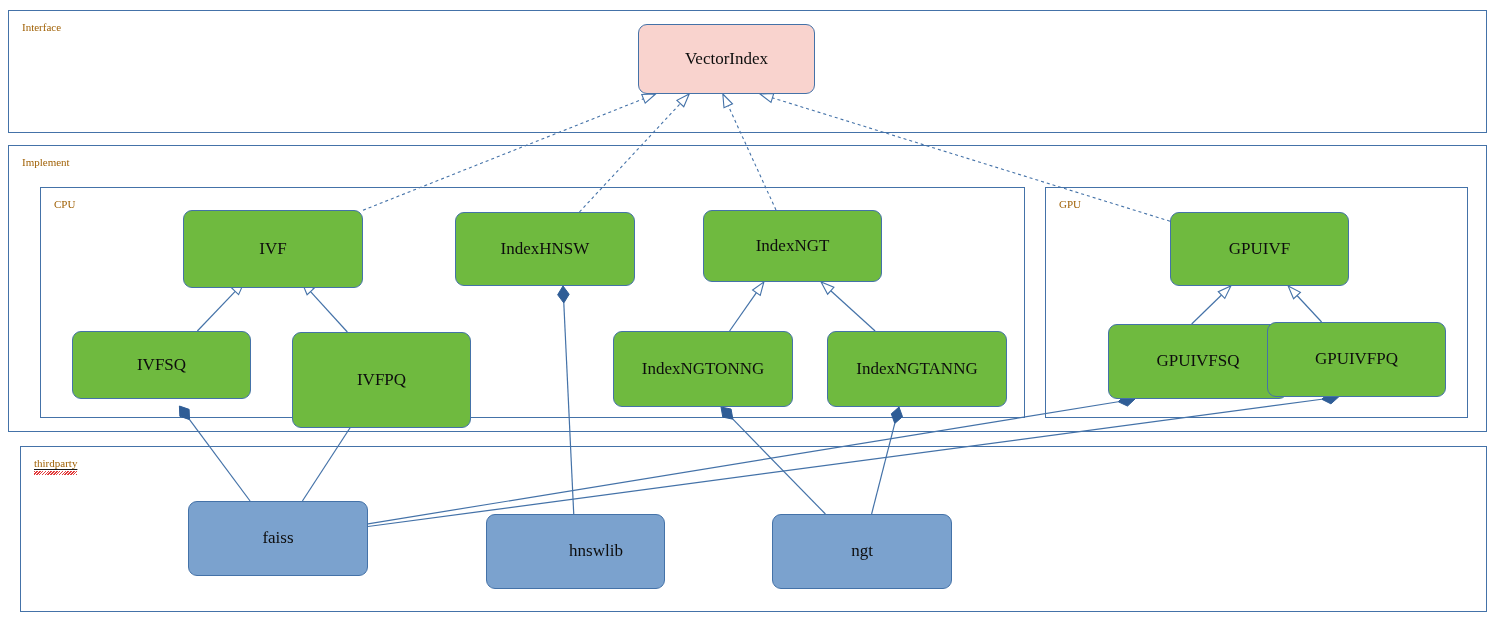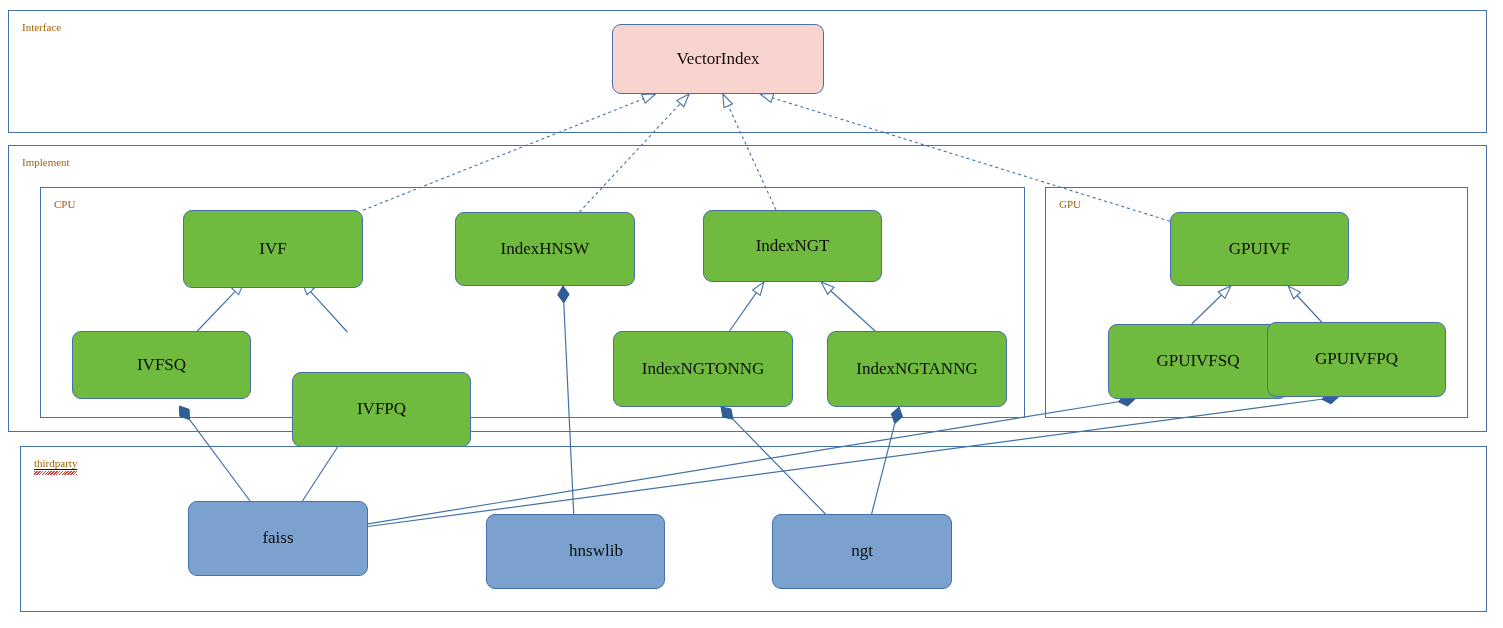--- a/index.html
+++ b/index.html
@@ -77,36 +77,36 @@
       <line x1="368" y1="526.492645672261" x2="1321.7493061292048" y2="399.2481361330544" class="lnk"></line>
       <polygon points="1338.6,397 1330.939019349841,403.8533039825976 1321.7493061292048,399.2481361330544 1329.4102867793638,392.39483215045686" class="dia"></polygon>
       <line x1="573.7344632768362" y1="514" x2="563.7994910549425" y2="302.98119000697733" class="lnk"></line>
       <polygon points="563,286 569.1733501298435,294.21876804480826 563.7994910549425,302.98119000697733 557.6261409250989,294.7624219621691" class="dia"></polygon>
       <line x1="825.4083044982699" y1="514" x2="732.8725576518077" y2="419.16726652968947" class="lnk"></line>
       <polygon points="721,407 731.0731494459983,409.04696366323014 732.8725576518077,419.16726652968947 722.7994082058094,417.1203028664594" class="dia"></polygon>
       <line x1="871.6020761245675" y1="514" x2="894.7831033474706" y2="423.46869098082436" class="lnk"></line>
       <polygon points="899,407 902.4909066072156,416.6680903522722 894.7831033474706,423.46869098082436 891.292196740255,413.80060062855216" class="dia"></polygon>
     </svg>
   <div id="nodes-layer">
-      <div class="node iface" style="left: 612px; top: 24px; width: 212px; height: 70px;">
+      <div class="node iface" style="left: 638px; top: 24px; width: 177px; height: 70px;">
         <span>VectorIndex</span>
       </div>
       <div class="node impl" style="left: 183px; top: 210px; width: 180px; height: 78px;">
         <span>IVF</span>
       </div>
       <div class="node impl" style="left: 455px; top: 212px; width: 180px; height: 74px;">
         <span>IndexHNSW</span>
       </div>
       <div class="node impl" style="left: 703px; top: 210px; width: 179px; height: 72px;">
         <span>IndexNGT</span>
       </div>
       <div class="node impl" style="left: 72px; top: 331px; width: 179px; height: 68px;">
         <span>IVFSQ</span>
       </div>
-      <div class="node impl" style="left: 292px; top: 332px; width: 179px; height: 75px; margin-top: 40px;">
+      <div class="node impl" style="left: 292px; top: 332px; width: 179px; height: 96px;">
         <span>IVFPQ</span>
       </div>
       <div class="node impl" style="left: 613px; top: 331px; width: 180px; height: 76px;">
         <span>IndexNGTONNG</span>
       </div>
       <div class="node impl" style="left: 827px; top: 331px; width: 180px; height: 76px;">
         <span>IndexNGTANNG</span>
       </div>
       <div class="node impl" style="left: 1170px; top: 212px; width: 179px; height: 74px;">
         <span>GPUIVF</span>

